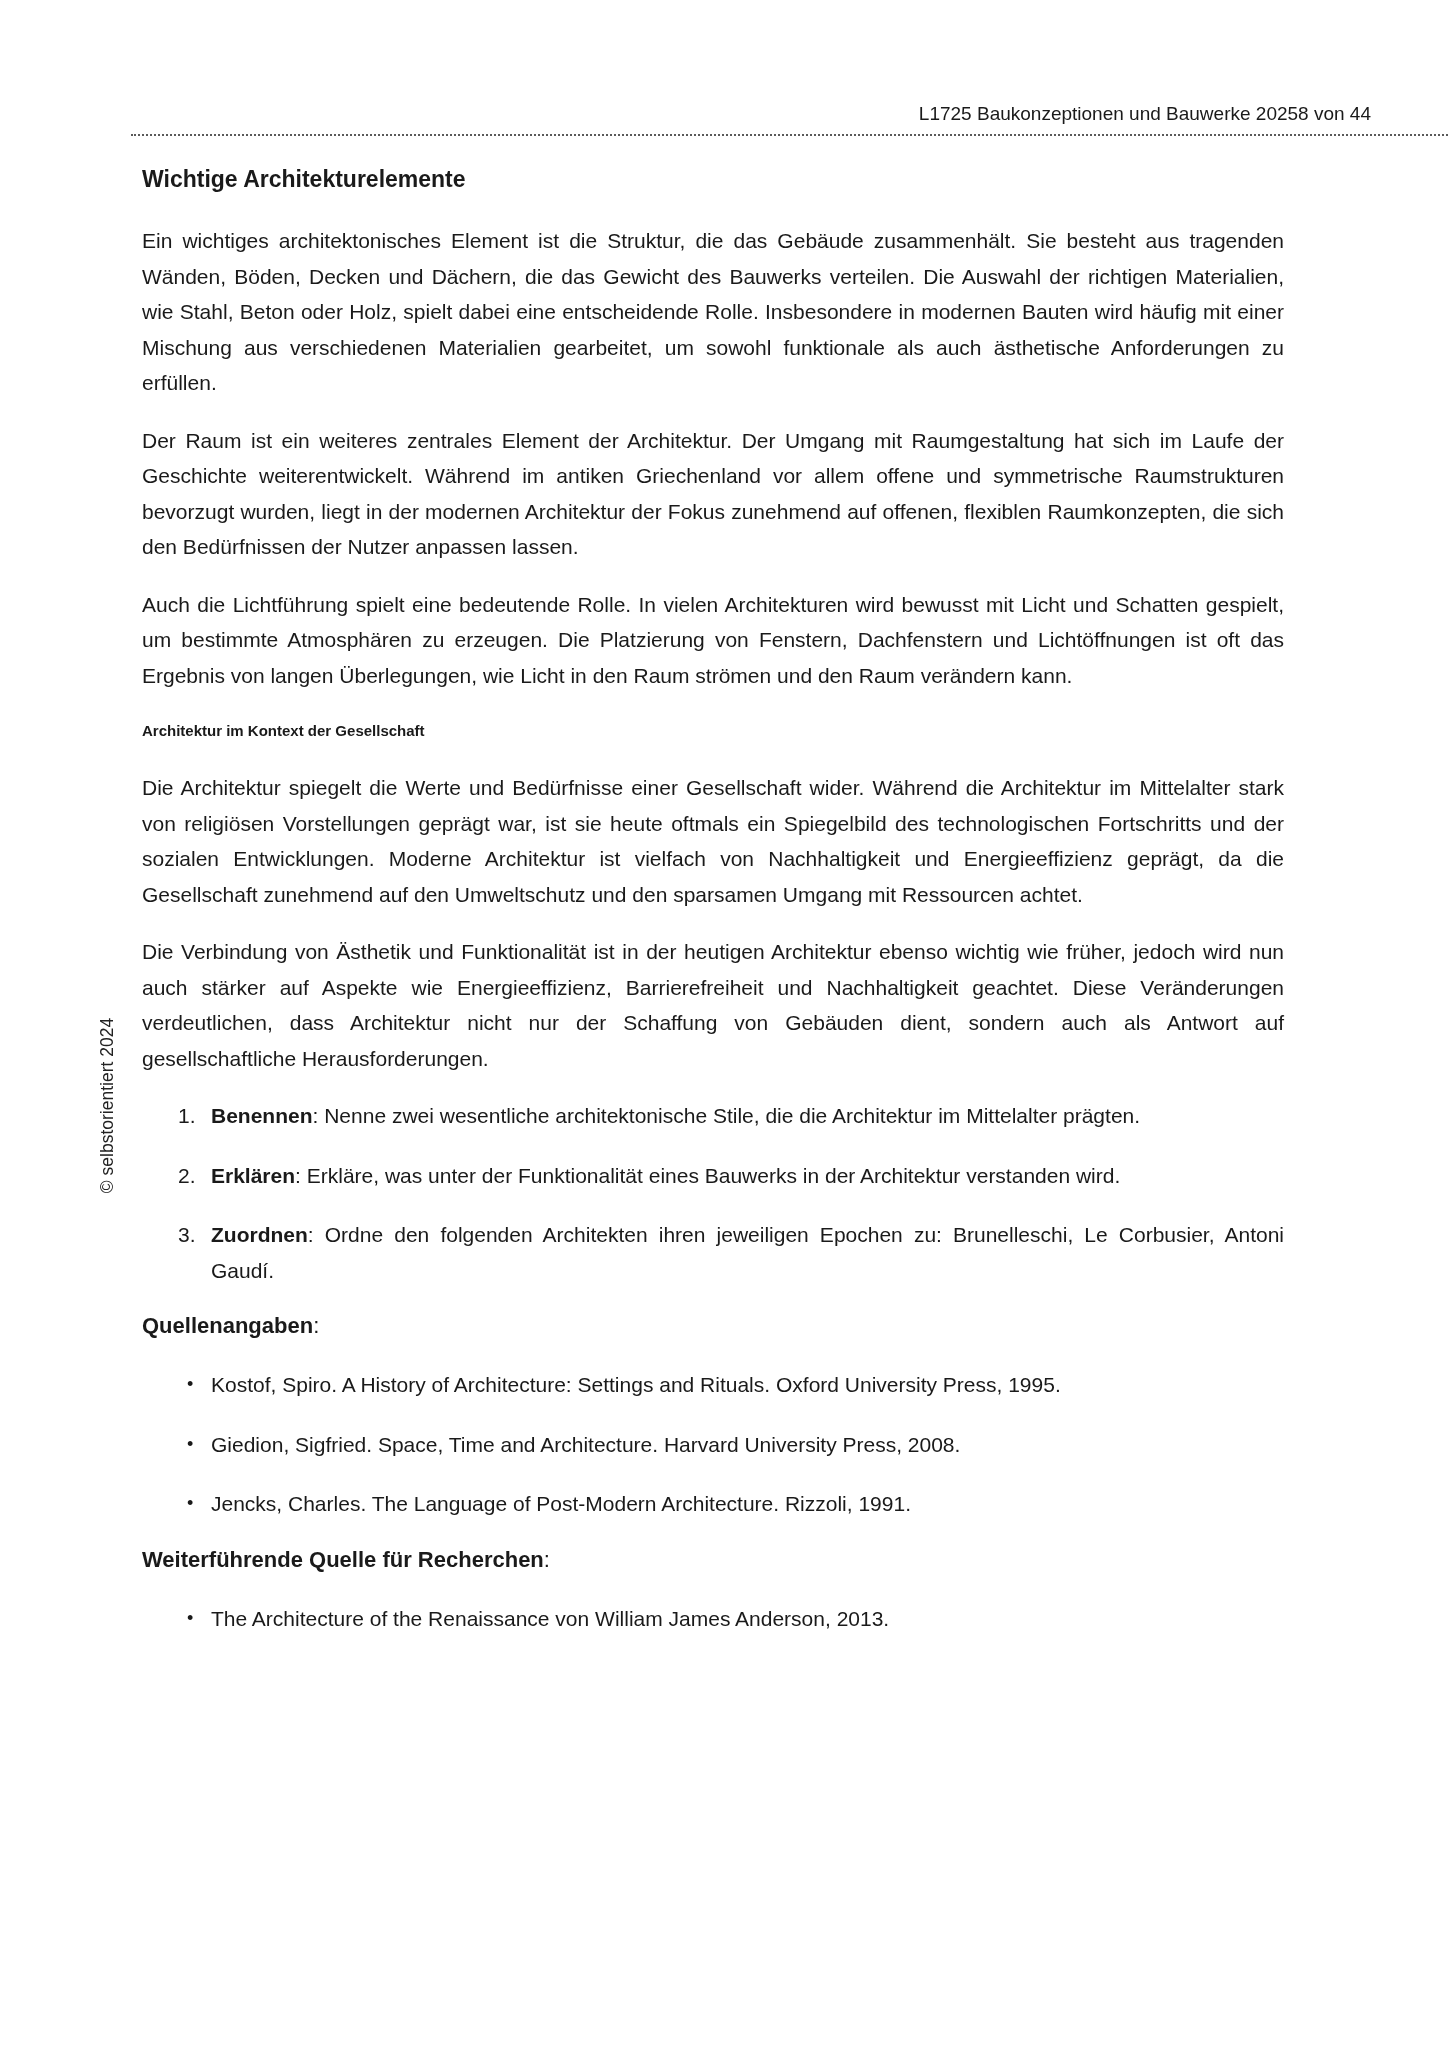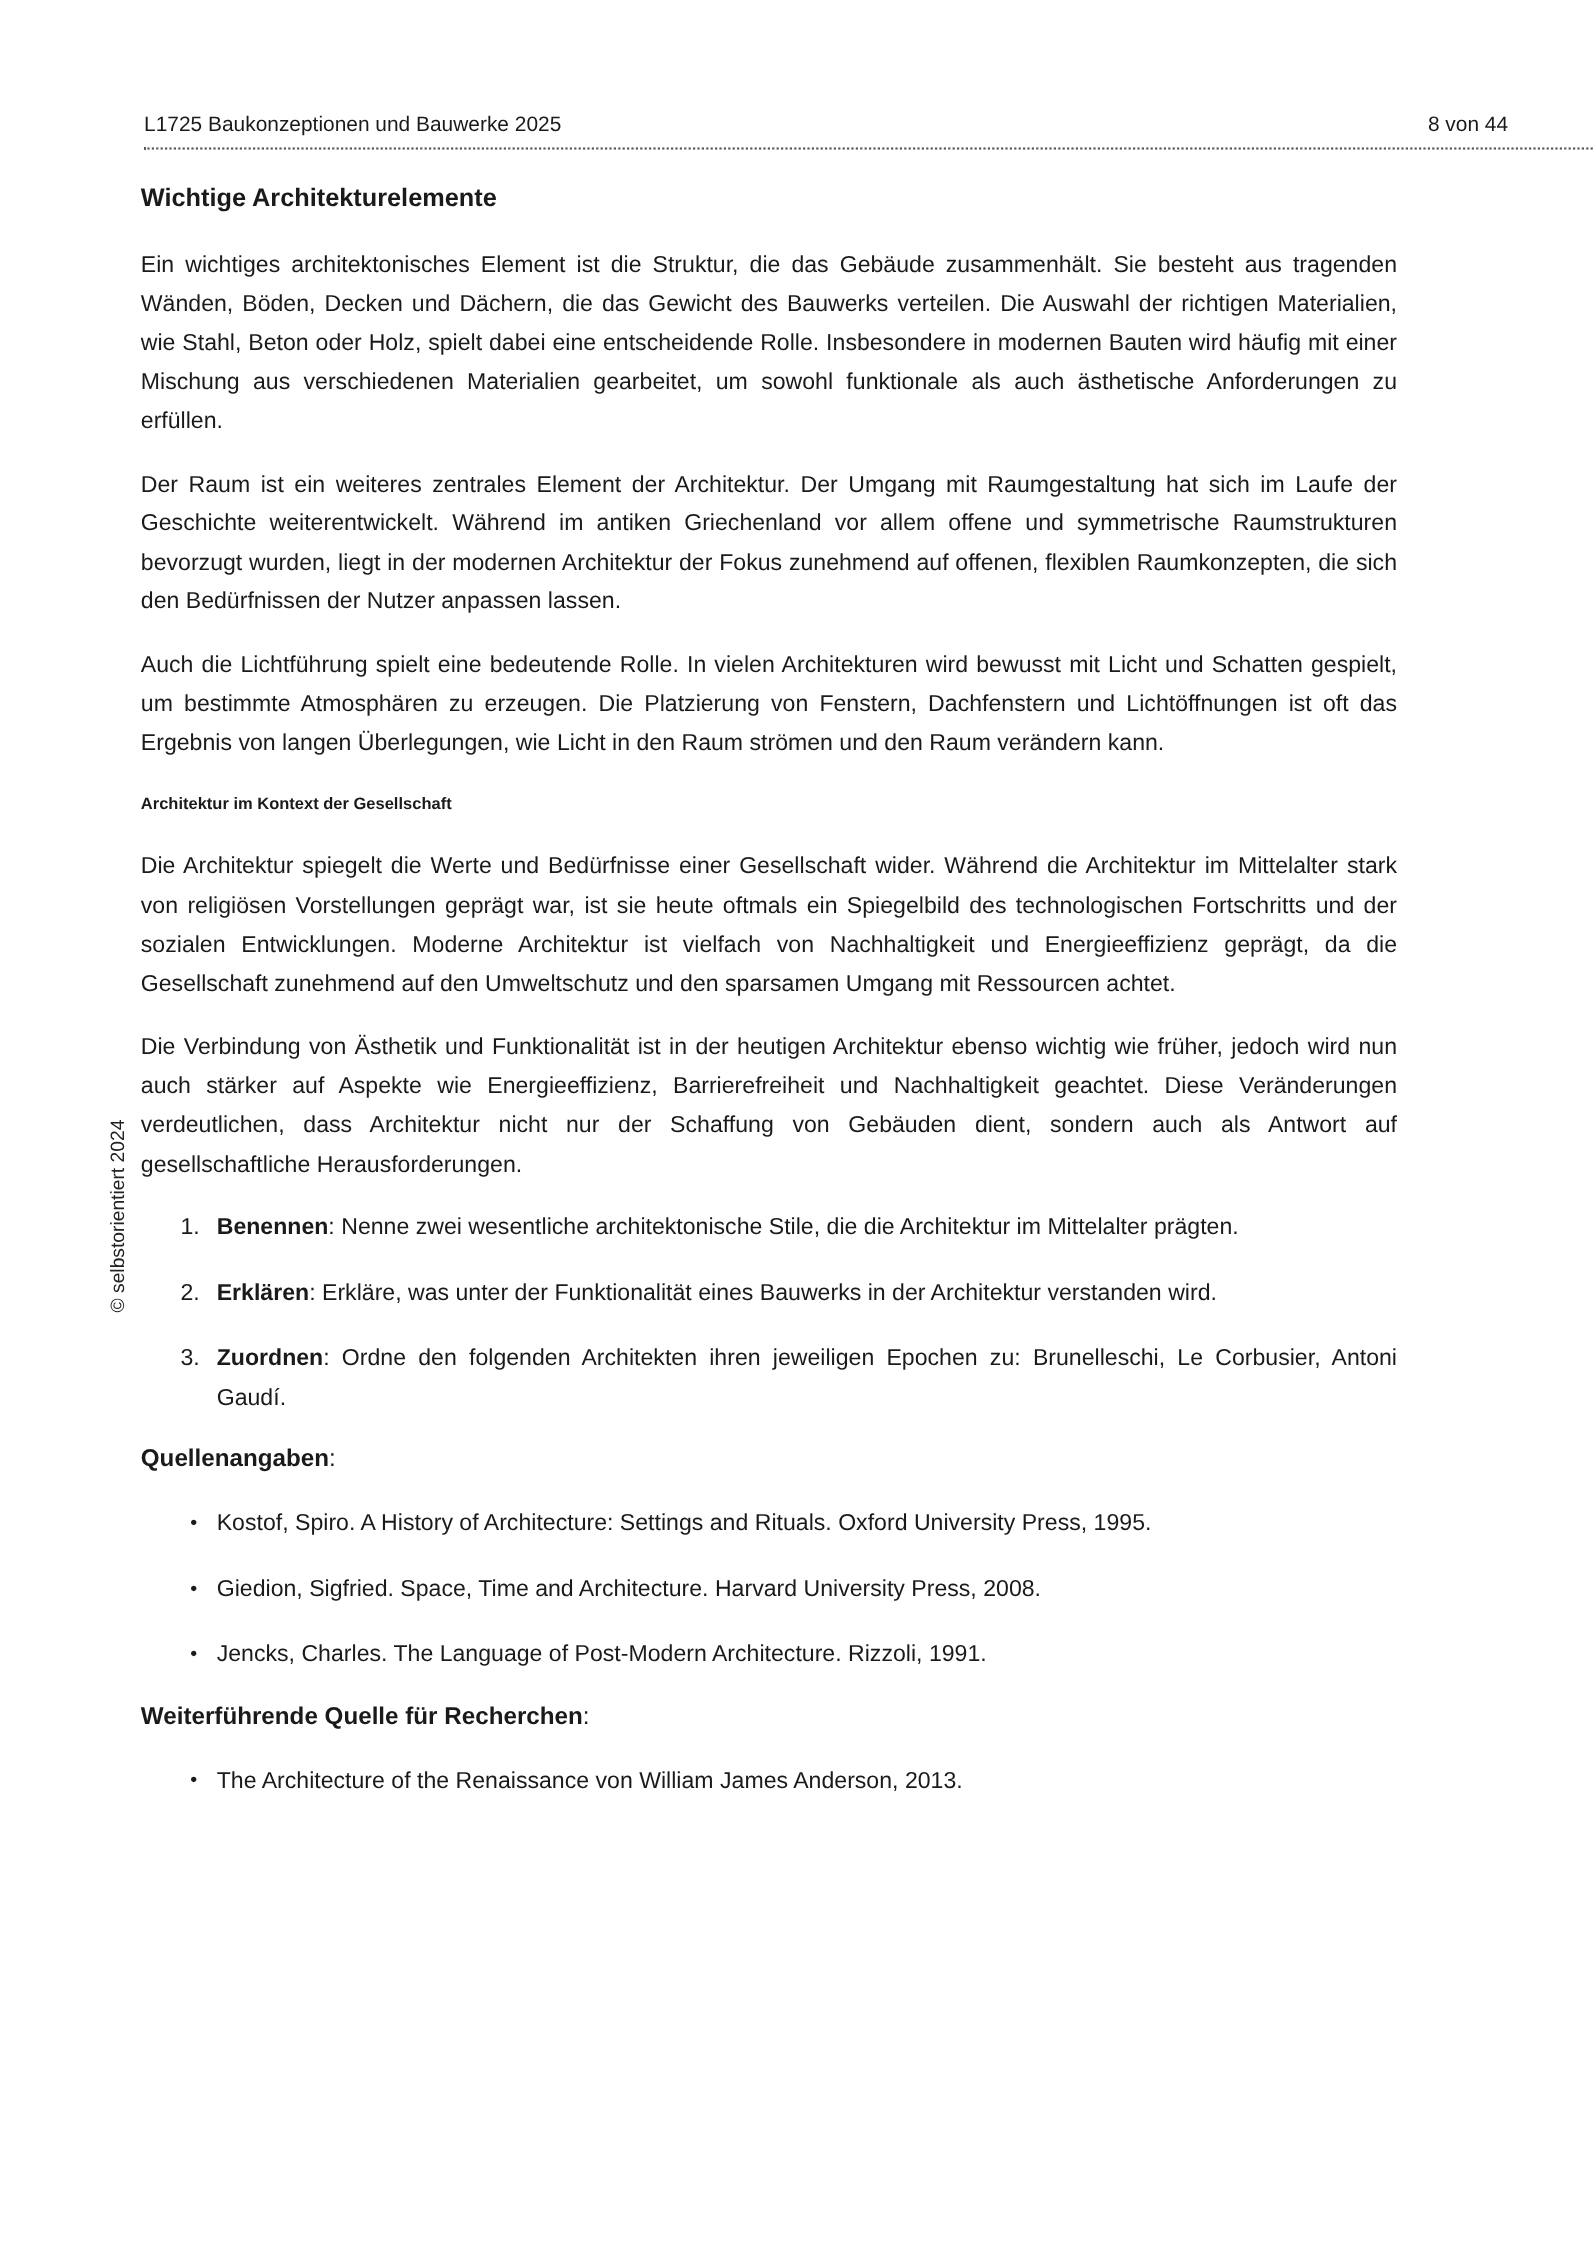--- a/index.html
+++ b/index.html
@@ -15,21 +15,21 @@
 
   
   .page-header {
     position: absolute;
     top: 0;
     left: 131px;
     right: 0;
   }
   .page-header .header-row {
     display: flex;
-    justify-content: space-between;
+    justify-content: flex-end;
     align-items: flex-end;
     padding-top: 102px;
     padding-right: 77px;
     font-size: 19px;
     line-height: 24px;
   }
   .page-header .header-rule {
     margin-top: 8px;
     border-bottom: 2px dotted #5a5a5a;
     height: 0;
@@ -45,21 +45,21 @@
     transform: rotate(-90deg);
     font-size: 17.5px;
     color: #222222;
     white-space: nowrap;
   }
 
   
   .content {
     position: absolute;
     top: 165px;
-    left: 128px;
+    left: 142px;
     width: 1142px;
   }
   .doc-title {
     font-size: 23px;
     font-weight: 700;
     margin: 0 0 30px 0;
     line-height: 28px;
   }
   .section-heading {
     font-size: 15px;

